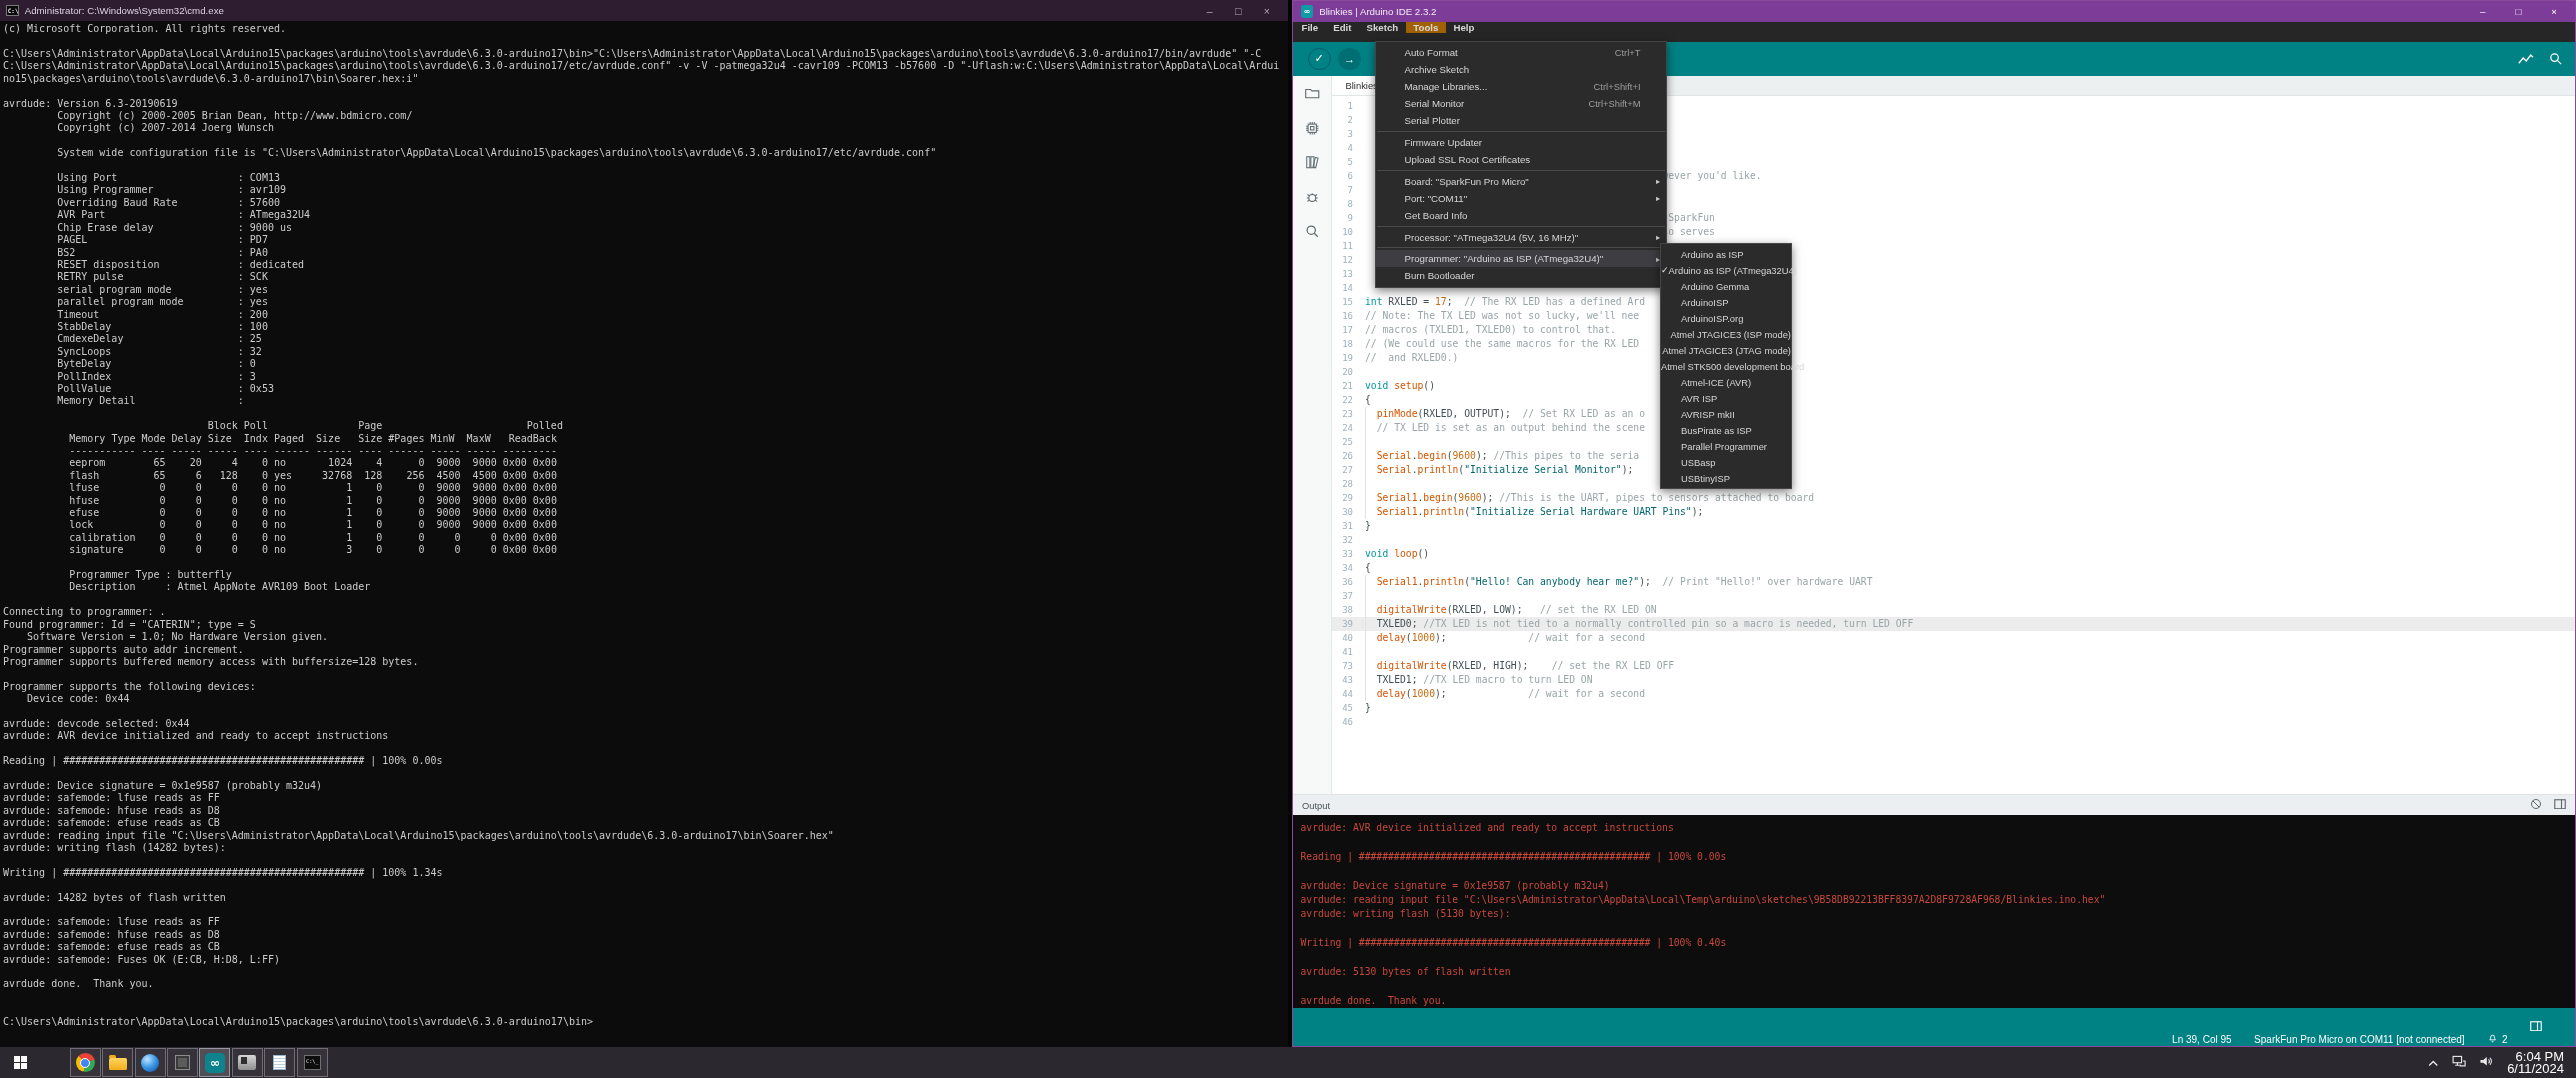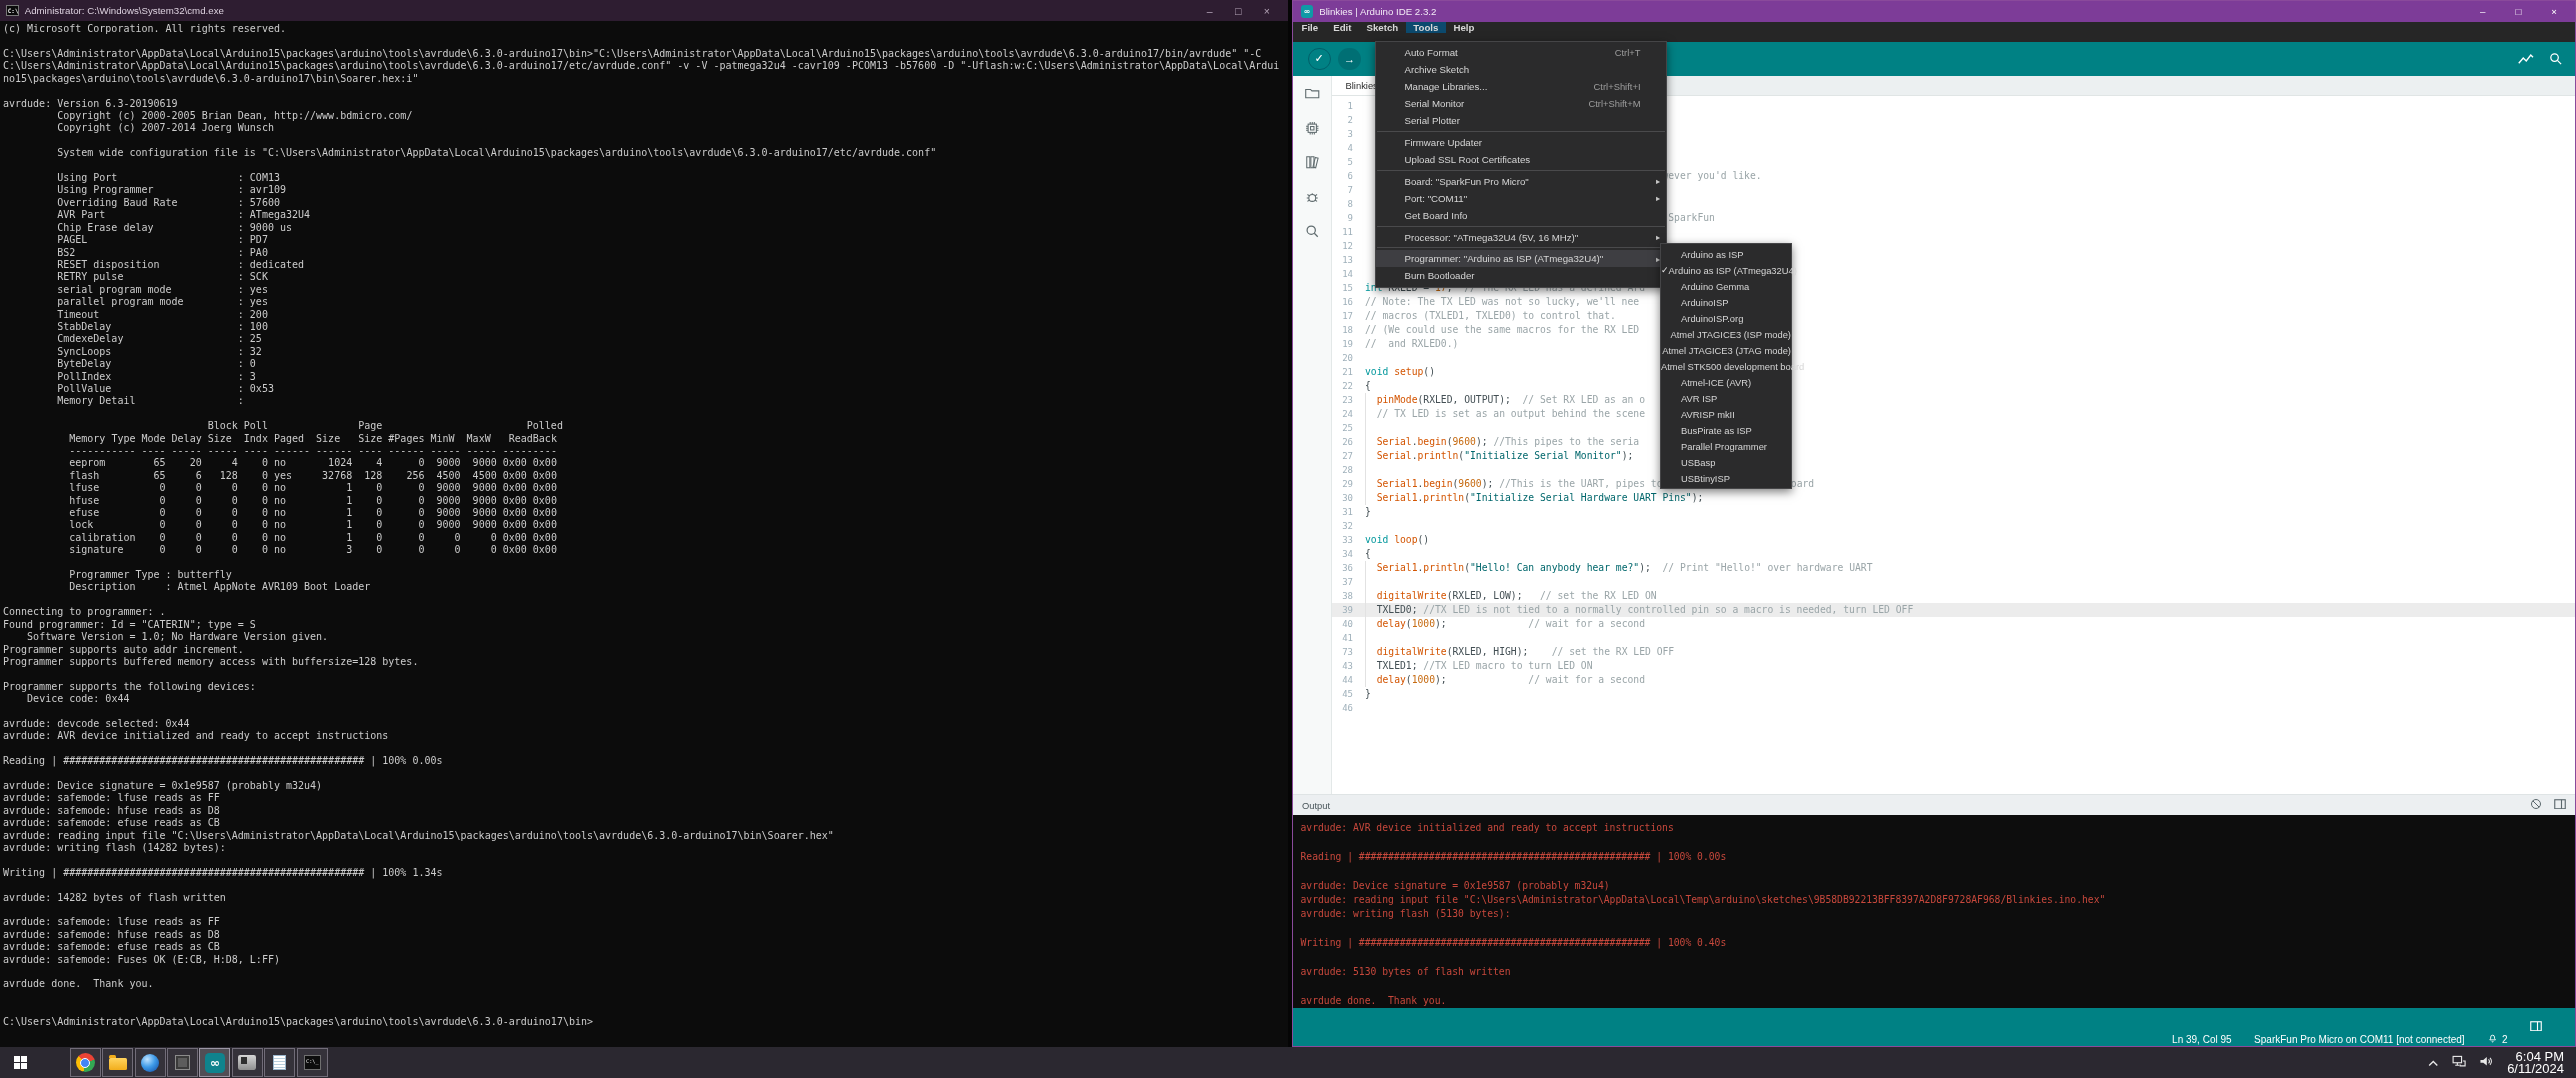--- a/index.html
+++ b/index.html
@@ -24,21 +24,21 @@
   
   .ide-window { position:absolute; left:1292px; top:0; width:1284px; height:1047px;
     background:#ffffff; border:0.7px solid #8a4a9b; display:flex; flex-direction:column; }
   .ide-titlebar { flex:0 0 21px; background:#7d3c98; display:flex; align-items:center; gap:6px; padding:0 7.5px; }
   .ide-app-icon { width:12.7px; height:12.7px; border-radius:3px; background:#0f9aa6; color:#fff;
     font:bold 8.2px/12px "DejaVu Sans",sans-serif; text-align:center; }
   .ide-title { color:#f3ebf6; font-size:9.7px; }
   .ide-controls { margin-left:auto; display:flex; gap:30px; color:#ffffff; font-size:9.7px; padding-right:10.5px; }
   .ide-menubar { flex:0 0 19.5px; background:#262626; display:flex; align-items:flex-start; padding-left:1px;font-weight:bold; }
   .mb-item { color:#d8d8d8; font-size:9.7px; padding:0 7.5px; display:flex; align-items:center; }
-  .mb-item.open { background:#0c4a6e; }
+  .mb-item.open { background:#a16207; }
   .ide-toolbar { flex:0 0 34px; background:#008184; position:relative; }
   .tool-btn { position:absolute; top:6px; width:22.5px; height:22.5px; border-radius:50%;
     display:flex; align-items:center; justify-content:center; color:#fff; font-size:11.2px; }
   .tool-btn.verify { left:15px; border:1.5px solid #00606a; }
   .tool-btn.upload { left:45px; background:#006f74; }
   .toolbar-right { position:absolute; right:12px; top:9.7px; display:flex; gap:13.5px; align-items:center; }
   .ide-main { flex:1 1 auto; display:flex; min-height:0; }
   .activity-bar { flex:0 0 39px; background:#f7f9f9; border-right:0.7px solid #e3e8e8;
     display:flex; flex-direction:column; align-items:center; padding-top:6px; gap:7.5px; }
   .act-item { width:27px; height:27px; display:flex; align-items:center; justify-content:center; }
@@ -309,20 +309,24 @@
           </div>
           <div class="ed-row">
             <span class="ed-ln">8</span>
             <span class="ed-code"></span>
           </div>
           <div class="ed-row">
             <span class="ed-ln">9</span>
             <span class="ed-code"><span class="tk-p">                                                  </span><span class="tk-c">e SparkFun</span></span>
           </div>
           <div class="ed-row">
+            <span class="ed-ln">10</span>
+            <span class="ed-code"><span class="tk-p">                                                  </span><span class="tk-c">lso serves</span></span>
+          </div>
+          <div class="ed-row">
             <span class="ed-ln">11</span>
             <span class="ed-code"></span>
           </div>
           <div class="ed-row">
             <span class="ed-ln">12</span>
             <span class="ed-code"></span>
           </div>
           <div class="ed-row">
             <span class="ed-ln">13</span>
             <span class="ed-code"></span>

